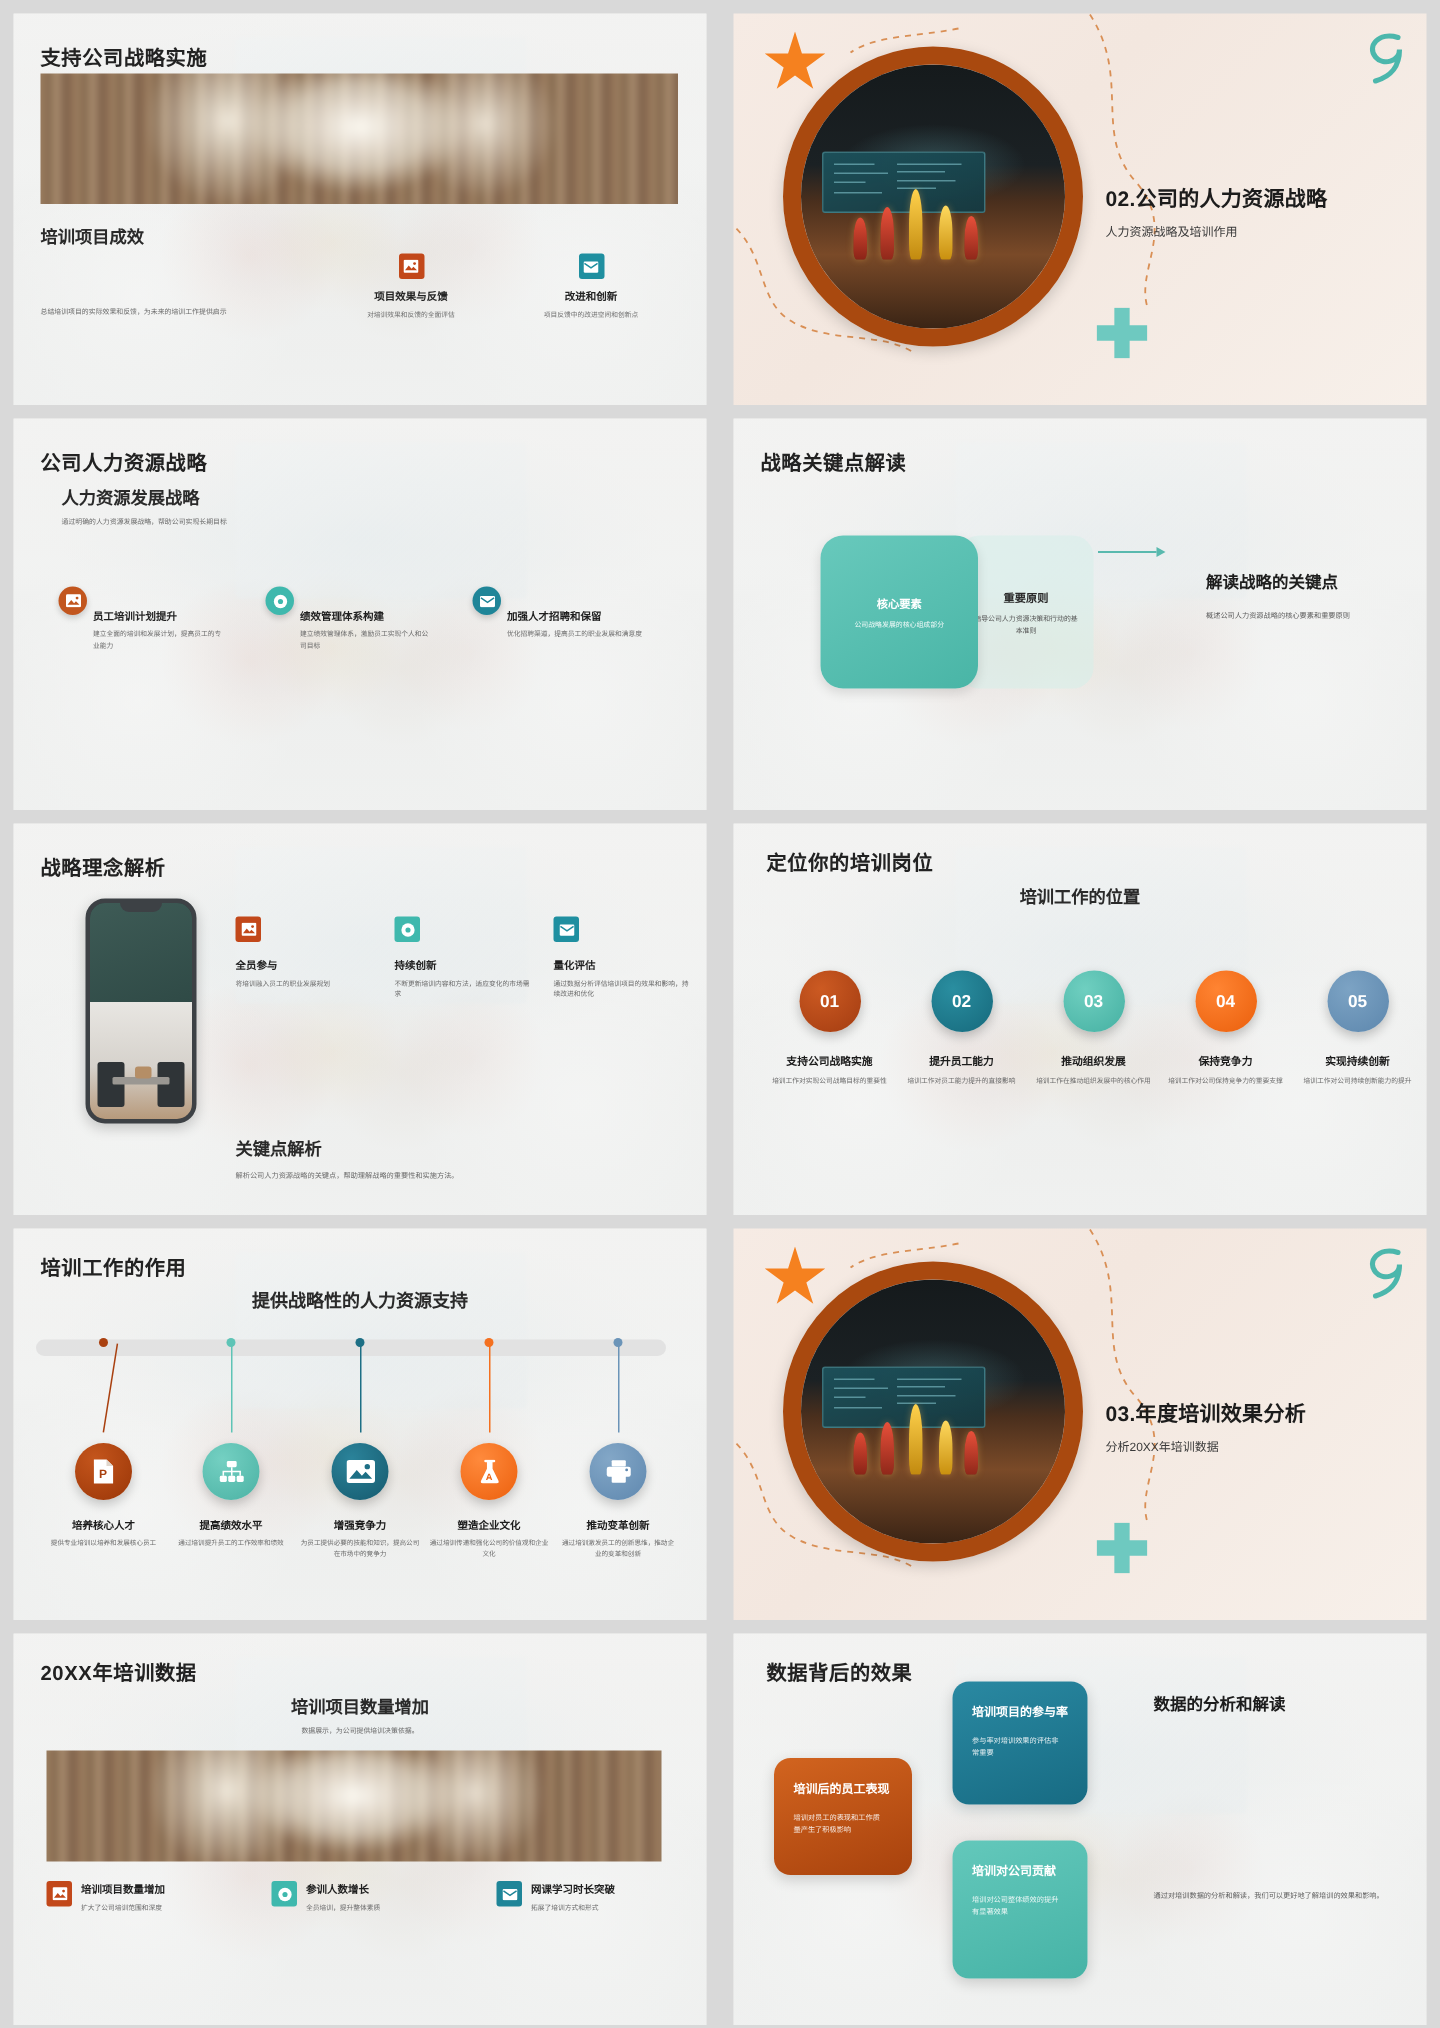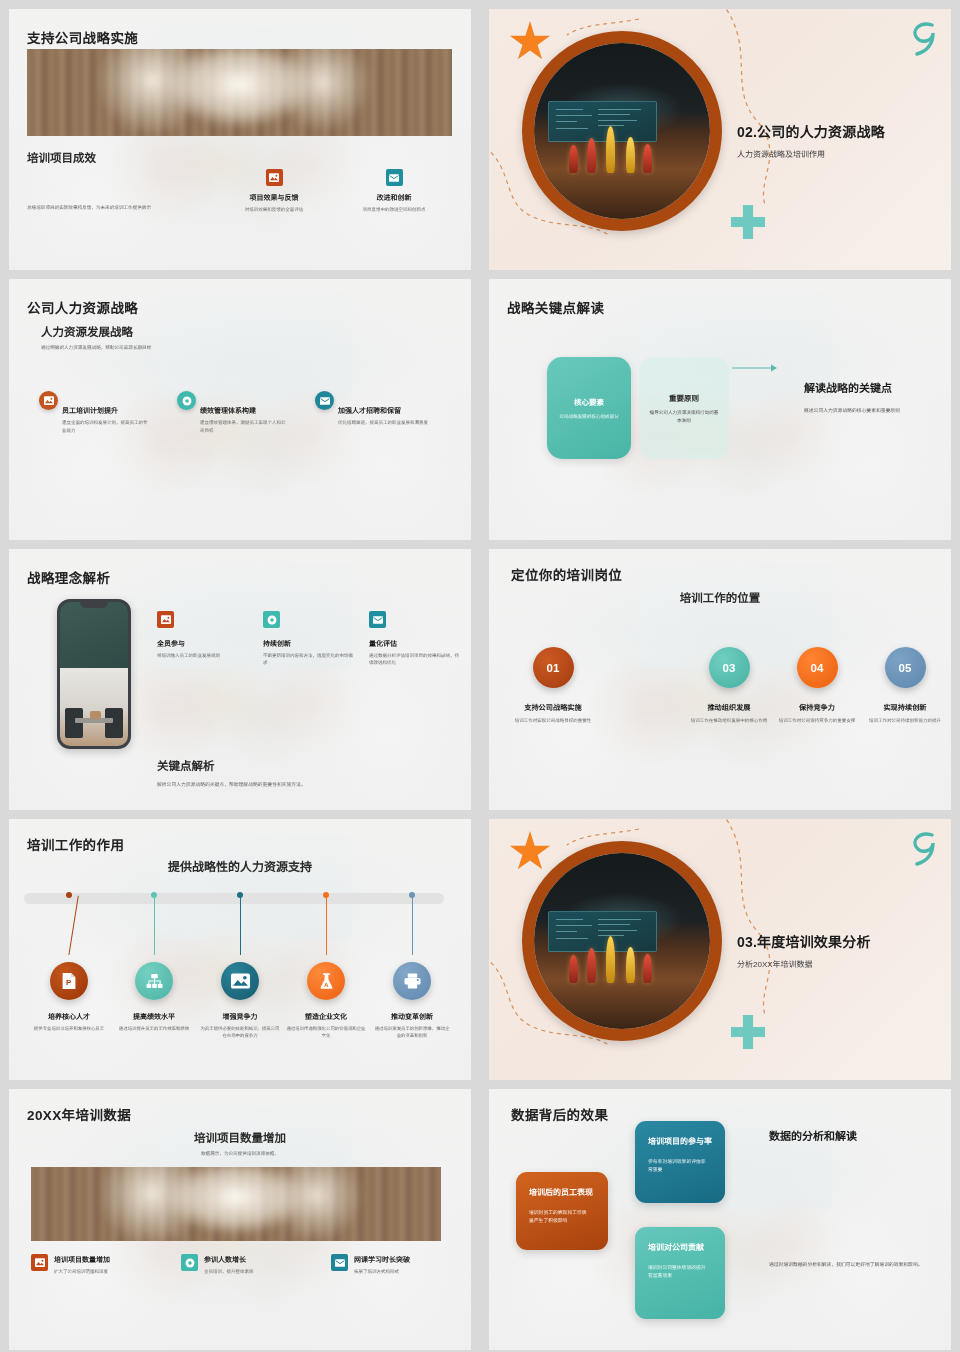--- a/index.html
+++ b/index.html
@@ -130,21 +130,21 @@
 
   
   .s3-title { left: 18px; top: 18px; }
   .s3-h2 { position: absolute; left: 32px; top: 44px; font-size: 11.5px; }
   .s3-desc { position: absolute; left: 32px; top: 66px; font-size: 4.6px; }
   .round-ic { width: 19px; height: 19px; border-radius: 50%; display:flex; align-items:center; justify-content:center; box-shadow: 0 2px 4px rgba(0,0,0,.18); }
 
   
   .s4-title { left: 18px; top: 18px; }
   .card-core {
-    position: absolute; left: 58px; top: 78px; width: 84px; height: 102px;
+    position: absolute; left: 58px; top: 78px; width: 105px; height: 102px;
     border-radius: 15px; background: linear-gradient(150deg, #68c9bc 0%, #49b5a6 100%);
     display:flex; flex-direction: column; align-items:center; justify-content:center; text-align:center;
     box-shadow: 0 3px 8px rgba(0,0,0,.12);
   }
   .card-core .t { font-size: 7.5px; font-weight: bold; color: #fff; margin-bottom: 6px; }
   .card-core .d { font-size: 4.6px; color: rgba(255,255,255,.92); line-height: 1.6; }
   .card-ghost {
     position: absolute; left: 150px; top: 78px; width: 90px; height: 102px;
     border-radius: 14px; background: rgba(214,238,234,0.55);
     display:flex; flex-direction: column; align-items:center; justify-content:center; text-align:center;
@@ -459,20 +459,25 @@
           <div class="screen"></div>
         </div>
     <div class="s-title s6-title">定位你的培训岗位</div>
     <div class="s-sub s6-h2">培训工作的位置</div>
 
     <div class="s6-node" style="left:21px">
       <div class="bub" style="background:radial-gradient(circle at 35% 30%, #cc5a22, #a33c11)">01</div>
       <div class="nt">支持公司战略实施</div>
       <div class="nd">培训工作对实现公司战略目标的重要性</div>
     </div>
+    <div class="s6-node" style="left:109px">
+      <div class="bub" style="background:radial-gradient(circle at 35% 30%, #2a8ea0, #16697c)">02</div>
+      <div class="nt">提升员工能力</div>
+      <div class="nd">培训工作对员工能力提升的直接影响</div>
+    </div>
     <div class="s6-node" style="left:197px">
       <div class="bub" style="background:radial-gradient(circle at 35% 30%, #6fcfc0, #45b0a2)">03</div>
       <div class="nt">推动组织发展</div>
       <div class="nd">培训工作在推动组织发展中的核心作用</div>
     </div>
     <div class="s6-node" style="left:285px">
       <div class="bub" style="background:radial-gradient(circle at 35% 30%, #ff8432, #ea5f0c)">04</div>
       <div class="nt">保持竞争力</div>
       <div class="nd">培训工作对公司保持竞争力的重要支撑</div>
     </div>

